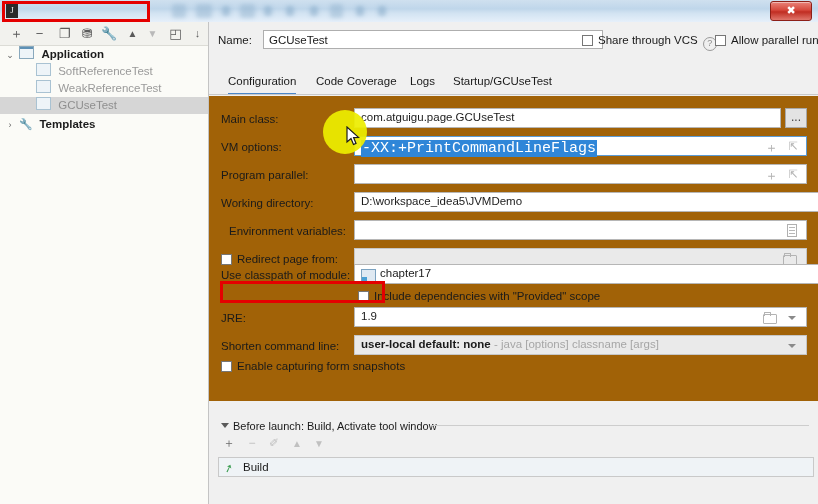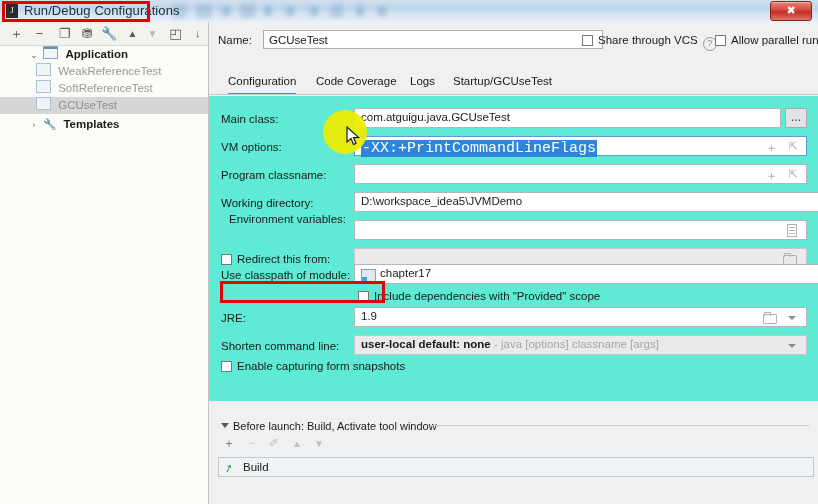--- a/index.html
+++ b/index.html
@@ -52,21 +52,21 @@
   }
   .left-toolbar{
     position:absolute;left:0;top:0;width:208px;height:23px;
     background:#f2f2ee;border-bottom:1px solid #dcdcd6;
   }
   .tbtn{position:absolute;top:3px;width:17px;height:17px;color:#5a5a5a;
         font-size:13px;line-height:17px;text-align:center;}
   .tbtn.dim{color:#b9b9b9;}
 
   .tree{position:absolute;left:0;top:24px;width:208px;}
-  .tree-row{position:relative;height:17px;line-height:17px;padding-left:28px;font-size:11.5px;white-space:nowrap;}
+  .tree-row{position:relative;height:17px;line-height:17px;padding-left:4px;font-size:11.5px;white-space:nowrap;}
   .tree-row.sel{background:#d6d6d6;}
   .twisty{display:inline-block;width:12px;color:#646464;font-size:9px;text-align:center;}
   .node-icon{display:inline-block;width:13px;height:11px;vertical-align:-1px;margin-right:4px;}
   .ic-app{background:#eef4f8;border:1px solid #8aa9bd;box-shadow:inset 0 2px 0 #5e91b5;}
   .ic-child{background:#eef4f8;border:1px solid #a9c2d2;}
   .lbl-bold{font-weight:bold;color:#1c1c1c;}
   .lbl-grey{color:#9a9a9a;}
   .lbl-greyer{color:#8f8f8f;}
   .wrench{display:inline-block;width:13px;margin-right:4px;color:#5f5f5f;font-size:11px;vertical-align:0px;}
 
@@ -90,21 +90,21 @@
          color:#8d8d8d;font-size:9px;line-height:11px;text-align:center;vertical-align:-2px;margin-left:5px;}
   .allow-par{position:absolute;left:497px;top:4px;white-space:nowrap;}
 
   
   .tabs{position:absolute;left:9px;top:50px;width:600px;height:22px;}
   .tab{position:absolute;top:0;height:21px;line-height:19px;font-size:11.5px;color:#1a1a1a;white-space:nowrap;}
   .tab.active{color:#1a1a1a;border-bottom:2px solid #4a86c8;}
   .tabs-rule{position:absolute;left:0;top:72px;width:609px;height:1px;background:#c9c9c9;}
 
   
-  .form{position:absolute;left:0;top:74px;width:609px;height:305px;background:#5eead4;}
+  .form{position:absolute;left:0;top:74px;width:609px;height:305px;background:#a16207;}
   .flabel{position:absolute;font-size:11.5px;color:#1a1a1a;white-space:nowrap;}
   .fieldbox{
     position:absolute;background:#fff;border:1px solid #b6b6b6;box-sizing:border-box;
     font-size:11.5px;color:#1a1a1a;
   }
   .fieldbox.grey{background:#eaeaea;border-color:#c6c6c6;}
   .fval{position:absolute;left:6px;top:2px;font-size:11.5px;white-space:nowrap;}
   .fval.mono{font-family:"Liberation Mono","DejaVu Sans Mono",monospace;font-size:15px;top:3px;}
   .sel-hl{background:#2f86d8;color:#fff;padding:0 1px;}
   .ellipsis-btn{
@@ -161,21 +161,20 @@
     <div class="tb-icon-sm" style="left:222px;"></div>
     <div class="tb-blur" style="left:240px;width:15px;"></div>
     <div class="tb-icon-sm" style="left:264px;"></div>
     <div class="tb-icon-sm" style="left:286px;"></div>
     <div class="tb-icon-sm" style="left:310px;"></div>
     <div class="tb-blur" style="left:330px;width:13px;"></div>
     <div class="tb-icon-sm" style="left:356px;"></div>
     <div class="tb-icon-sm" style="left:378px;"></div>
 
     <div class="titlebar-appicon">J</div>
-    <div class="title-text">Run/Debug Configurations</div>
     <div class="close-btn">✖</div>
   </div>
 
   <div class="left-pane">
     <div class="left-toolbar">
       <div class="tbtn" style="left:8px;">＋</div>
       <div class="tbtn" style="left:31px;">−</div>
       <div class="tbtn" style="left:56px;">❐</div>
       <div class="tbtn" style="left:79px;">⛃</div>
       <div class="tbtn" style="left:101px;">🔧</div>
@@ -186,25 +185,25 @@
     </div>
 
     <div class="tree">
       <div class="tree-row">
         <span class="twisty">⌄</span>
         <span class="node-icon ic-app"></span>
         <span class="lbl-bold">Application</span>
       </div>
       <div class="tree-row" style="padding-left:36px;">
         <span class="node-icon ic-child"></span>
-        <span class="lbl-grey">WeakReferenceTest</span>
+        <span class="lbl-grey">SoftReferenceTest</span>
       </div>
       <div class="tree-row" style="padding-left:36px;">
         <span class="node-icon ic-child"></span>
-        <span class="lbl-grey">SoftReferenceTest</span>
+        <span class="lbl-grey">WeakReferenceTest</span>
       </div>
       <div class="tree-row sel" style="padding-left:36px;">
         <span class="node-icon ic-child"></span>
         <span class="lbl-greyer">GCUseTest</span>
       </div>
       <div class="tree-row" style="margin-top:2px;">
         <span class="twisty">›</span>
         <span class="wrench">🔧</span>
         <span class="lbl-bold">Templates</span>
       </div>
@@ -229,57 +228,57 @@
       <div class="tab" style="left:98px;">Code Coverage</div>
       <div class="tab" style="left:192px;">Logs</div>
       <div class="tab" style="left:235px;">Startup/GCUseTest</div>
     </div>
     <div class="tabs-rule"></div>
 
     <div class="form">
 
       <span class="flabel" style="left:12px;top:17px;">Main class:</span>
       <div class="fieldbox" style="left:145px;top:12px;width:427px;height:20px;">
-        <span class="fval">com.atguigu.java.GCUseTest</span>
+        <span class="fval">com.atguigu.page.GCUseTest</span>
       </div>
       <div class="ellipsis-btn" style="left:576px;top:12px;">...</div>
 
       <span class="flabel" style="left:12px;top:45px;">VM options:</span>
       <div class="fieldbox" style="left:145px;top:40px;width:453px;height:20px;border-color:#5b9bd5;">
         <span class="fval mono"><span class="sel-hl">-XX:+PrintCommandLineFlags</span></span>
         <span class="plus-ico" style="right:28px;top:2px;">＋</span>
         <span class="exp-ico" style="right:8px;top:3px;">⇱</span>
       </div>
 
-      <span class="flabel" style="left:12px;top:73px;">Program classname:</span>
+      <span class="flabel" style="left:12px;top:73px;">Program parallel:</span>
       <div class="fieldbox" style="left:145px;top:68px;width:453px;height:20px;">
         <span class="fval"></span>
         <span class="plus-ico" style="right:28px;top:2px;">＋</span>
         <span class="exp-ico" style="right:8px;top:3px;">⇱</span>
       </div>
 
       <span class="flabel" style="left:12px;top:101px;">Working directory:</span>
       <div class="fieldbox" style="left:145px;top:96px;width:523px;height:20px;">
         <span class="fval">D:\workspace_idea5\JVMDemo</span>
         <span class="folder-ico" style="right:30px;top:4px;"></span>
         <span class="caret" style="right:10px;top:8px;"></span>
       </div>
 
-      <span class="flabel" style="left:12px;top:117px;padding-left:8px;">Environment variables:</span>
+      <span class="flabel" style="left:12px;top:129px;padding-left:8px;">Environment variables:</span>
       <div class="fieldbox" style="left:145px;top:124px;width:453px;height:20px;">
         <span class="fval"></span>
         <span class="listico" style="right:9px;top:3px;">
             <i style="top:2px;"></i>
             <i style="top:5px;"></i>
             <i style="top:8px;"></i>
           </span>
       </div>
 
       <span class="flabel" style="left:12px;top:157px;">
-        <span class="cb"></span><span>Redirect this from:</span>
+        <span class="cb"></span><span>Redirect page from:</span>
       </span>
       <div class="fieldbox grey" style="left:145px;top:152px;width:453px;height:20px;">
         <span class="fval"></span>
         <span class="folder-ico" style="right:10px;top:4px;"></span>
       </div>
 
       <span class="flabel" style="left:12px;top:173px;">Use classpath of module:</span>
       <div class="fieldbox" style="left:145px;top:168px;width:521px;height:20px;">
         <span class="modico" style="left:6px;top:4px;"></span>
         <span class="fval" style="left:25px;">chapter17</span>

